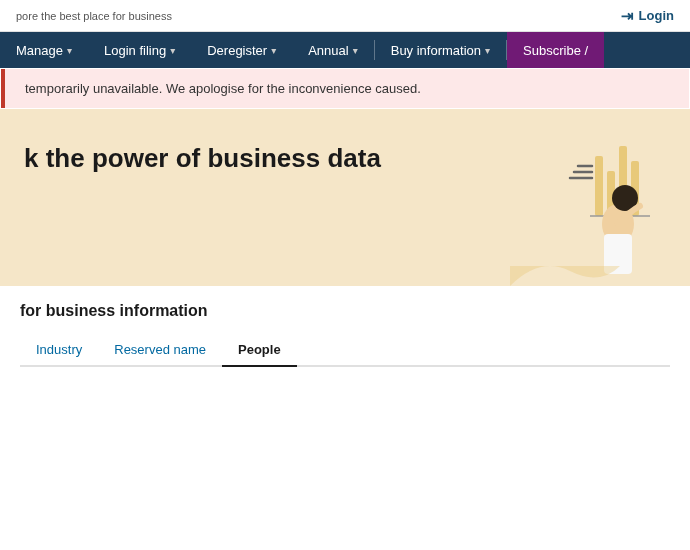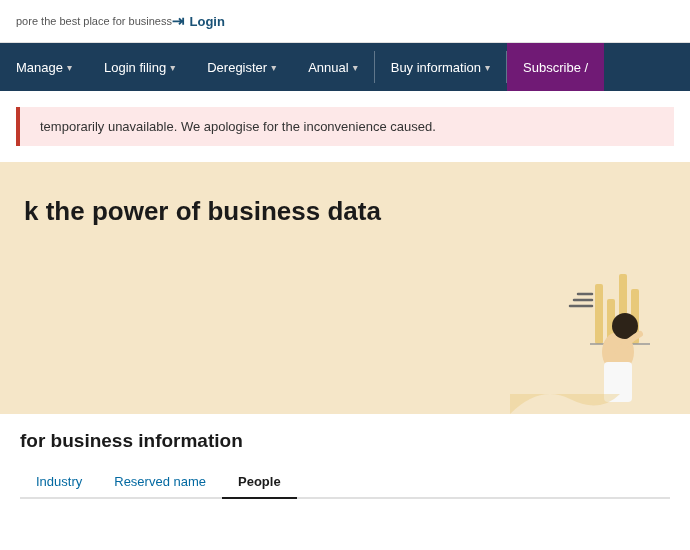--- a/index.html
+++ b/index.html
@@ -3,24 +3,24 @@
   <meta charset="utf-8">
   <style>
     * { margin: 0; padding: 0; box-sizing: border-box; }
     body { font-family: Arial, sans-serif; width: 690px; height: 550px; overflow: hidden; background: #fff; }
 
     
     .top-bar {
       background: #fff;
       display: flex;
       align-items: center;
-      justify-content: flex-start;
+      justify-content: space-between;
       padding: 6px 16px;
       border-bottom: 1px solid #e0e0e0;
-      height: 43px;
+      height: 32px;
     }
     .top-bar-tagline {
       font-size: 11px;
       color: #555;
     }
     .login-btn {
       display: flex;
       align-items: center;
       gap: 5px;
       font-size: 13px;
@@ -33,21 +33,21 @@
     .login-icon {
       font-size: 15px;
       color: #1a5276;
     }
 
     
     .nav-bar {
       background: #1c3d5a;
       display: flex;
       align-items: stretch;
-      height: 48px;
+      height: 36px;
     }
     .nav-item {
       display: flex;
       align-items: center;
       gap: 4px;
       padding: 0 16px;
       color: #fff;
       font-size: 13px;
       cursor: pointer;
       white-space: nowrap;
@@ -67,30 +67,30 @@
       background: #701a75;
     }
 
     
     .alert-banner {
       background: #fde8e8;
       border-left: 4px solid #c0392b;
       padding: 12px 20px;
       font-size: 13px;
       color: #333;
-      margin: 16px;
+      margin: 1px;
     }
 
     
     .hero-section {
       background: #f5e6c8;
       padding: 30px 24px 0 24px;
       position: relative;
       overflow: hidden;
-      height: 252px;
+      height: 177px;
       display: flex;
       align-items: flex-start;
     }
     .hero-content {
       flex: 1;
       max-width: 460px;
       padding-top: 4px;
     }
     .hero-title {
       font-size: 26px;
@@ -116,21 +116,21 @@
       align-items: flex-end;
       justify-content: center;
     }
 
     
     .search-section {
       background: #fff;
       padding: 16px 20px 8px 20px;
     }
     .search-section-title {
-      font-size: 19px;
+      font-size: 16px;
       font-weight: 700;
       color: #1a1a1a;
       margin-bottom: 14px;
     }
 
     
     .tabs {
       display: flex;
       border-bottom: 2px solid #e0e0e0;
       gap: 0;

